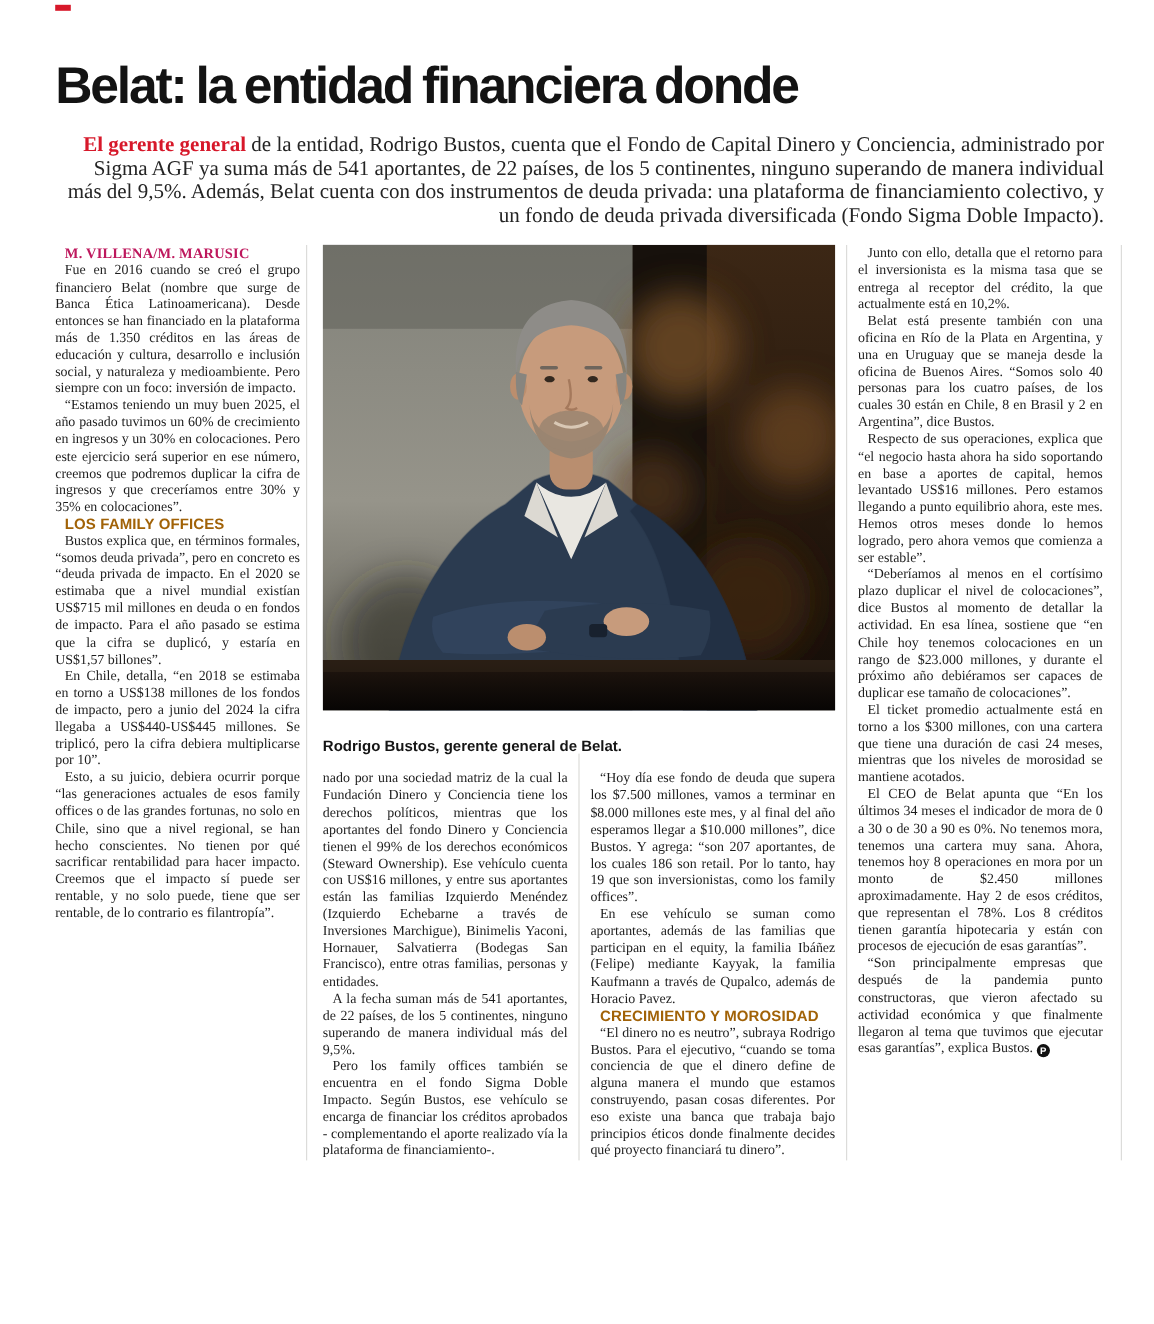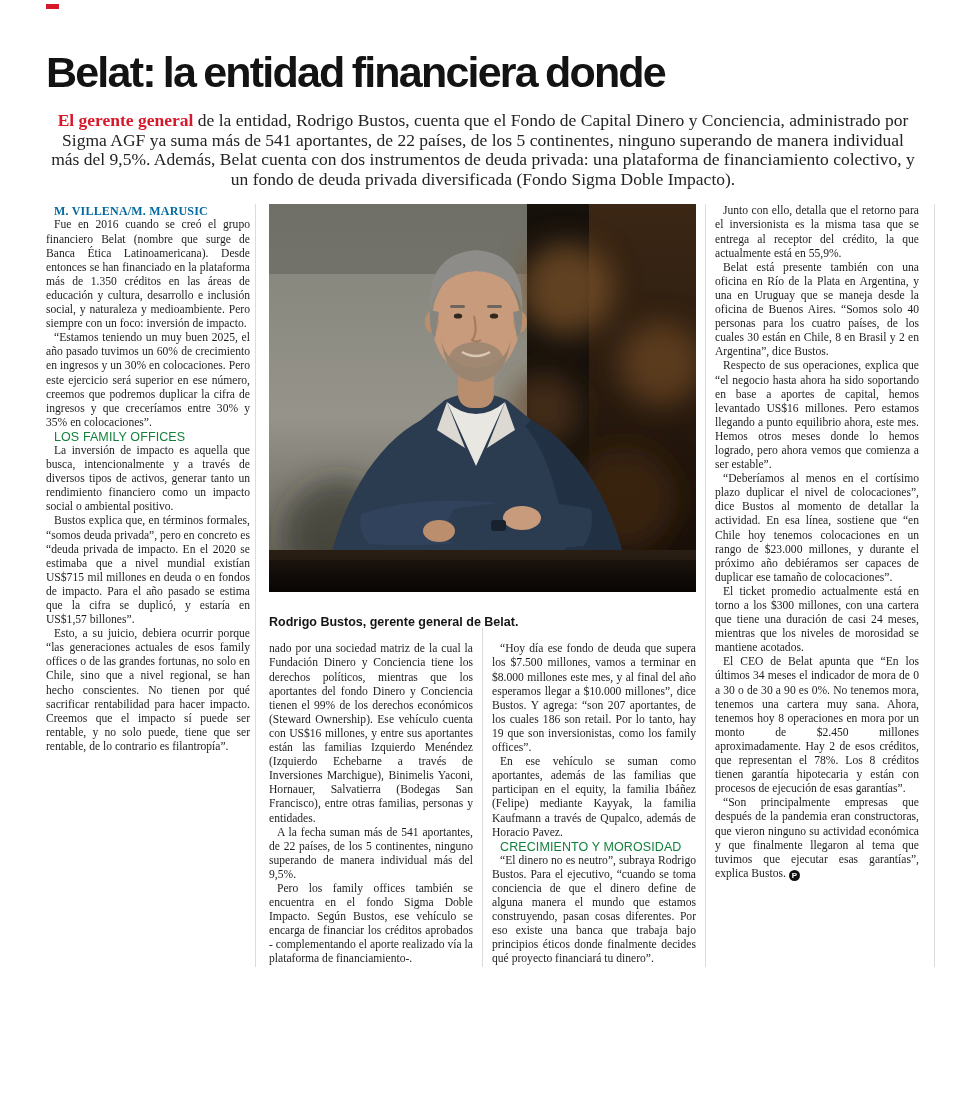--- a/index.html
+++ b/index.html
@@ -26,21 +26,21 @@
     letter-spacing: -1.8px;
     word-spacing: -2px;
     color: #131313;
   }
   h1.headline span { display: block; }
   .lead {
     margin: 0 0 15px 0;
     font-size: 17.5px;
     line-height: 19.6px;
     color: #242424;
-    text-align: center;
+    text-align: right;
   }
   .lead .hl {
     color: #d7182a;
     font-weight: 700;
   }
   .body-grid {
     position: relative;
     display: grid;
     grid-template-columns: 204px 427px 204px;
     column-gap: 19px;
@@ -53,29 +53,29 @@
     hyphens: auto;
   }
   .col p { margin: 0; text-indent: 8px; }
   .col p.no-indent { text-indent: 0; }
   .byline {
     margin: 0 0 3px 0;
     font-weight: 700;
     font-size: 12px;
     letter-spacing: 0.2px;
     text-indent: 0;
-    color: #0369a1;
+    color: #be185d;
   }
   .sec-h {
     margin: 12px 0 4px 0;
     font-family: "Liberation Sans", sans-serif;
-    font-weight: 400;
+    font-weight: 700;
     font-size: 12.5px;
     letter-spacing: 0.1px;
-    color: #15803d;
+    color: #a16207;
     text-indent: 0;
     text-align: left;
   }
   figure.photo { margin: 0; }
   figure.photo svg { display: block; }
   figcaption {
     margin-top: 23px;
     font-family: "Liberation Sans", sans-serif;
     font-weight: 700;
     font-size: 12.5px;
@@ -128,22 +128,22 @@
     <div class="rule rule-1"></div>
     <div class="rule rule-2"></div>
     <div class="rule rule-3"></div>
     <div class="rule rule-4"></div>
 
     <div class="col">
       <p class="byline">M. VILLENA/M. MARUSIC</p>
       <p>Fue en 2016 cuando se creó el grupo financiero Belat (nombre que surge de Banca Ética Latinoamericana). Desde entonces se han financiado en la plataforma más de 1.350 créditos en las áreas de educación y cultura, desarrollo e inclusión social, y naturaleza y medioambiente. Pero siempre con un foco: inversión de impacto.</p>
       <p>“Estamos teniendo un muy buen 2025, el año pasado tuvimos un 60% de crecimiento en ingresos y un 30% en colocaciones. Pero este ejercicio será superior en ese número, creemos que podremos duplicar la cifra de ingresos y que creceríamos entre 30% y 35% en colocaciones”.</p>
       <p class="sec-h">LOS FAMILY OFFICES</p>
-      <p>La inversión de impacto es aquella que busca, intencionalmente y a través de diversos tipos de activos, generar tanto un rendimiento financiero como un impacto social o ambiental positivo.</p>
       <p>Bustos explica que, en términos formales, “somos deuda privada”, pero en concreto es “deuda privada de impacto. En el 2020 se estimaba que a nivel mundial existían US$715 mil millones en deuda o en fondos de impacto. Para el año pasado se estima que la cifra se duplicó, y estaría en US$1,57 billones”.</p>
+      <p>En Chile, detalla, “en 2018 se estimaba en torno a US$138 millones de los fondos de impacto, pero a junio del 2024 la cifra llegaba a US$440-US$445 millones. Se triplicó, pero la cifra debiera multiplicarse por 10”.</p>
       <p>Esto, a su juicio, debiera ocurrir porque “las generaciones actuales de esos family offices o de las grandes fortunas, no solo en Chile, sino que a nivel regional, se han hecho conscientes. No tienen por qué sacrificar rentabilidad para hacer impacto. Creemos que el impacto sí puede ser rentable, y no solo puede, tiene que ser rentable, de lo contrario es filantropía”.</p>
     </div>
 
     <div>
       <figure class="photo">
         <svg width="427" height="388" viewBox="0 0 427 388" xmlns="http://www.w3.org/2000/svg">
           <defs>
             <linearGradient id="wallGrad" x1="0" y1="0" x2="0" y2="1">
               <stop offset="0" stop-color="#82827a"></stop>
               <stop offset="0.55" stop-color="#96948a"></stop>
@@ -222,22 +222,22 @@
         <div class="col">
           <p>“Hoy día ese fondo de deuda que supera los $7.500 millones, vamos a terminar en $8.000 millones este mes, y al final del año esperamos llegar a $10.000 millones”, dice Bustos. Y agrega: “son 207 aportantes, de los cuales 186 son retail. Por lo tanto, hay 19 que son inversionistas, como los family offices”.</p>
           <p>En ese vehículo se suman como aportantes, además de las familias que participan en el equity, la familia Ibáñez (Felipe) mediante Kayyak, la familia Kaufmann a través de Qupalco, además de Horacio Pavez.</p>
           <p class="sec-h">CRECIMIENTO Y MOROSIDAD</p>
           <p>“El dinero no es neutro”, subraya Rodrigo Bustos. Para el ejecutivo, “cuando se toma conciencia de que el dinero define de alguna manera el mundo que estamos construyendo, pasan cosas diferentes. Por eso existe una banca que trabaja bajo principios éticos donde finalmente decides qué proyecto financiará tu dinero”.</p>
         </div>
       </div>
     </div>
 
     <div class="col">
-      <p>Junto con ello, detalla que el retorno para el inversionista es la misma tasa que se entrega al receptor del crédito, la que actualmente está en 55,9%.</p>
+      <p>Junto con ello, detalla que el retorno para el inversionista es la misma tasa que se entrega al receptor del crédito, la que actualmente está en 10,2%.</p>
       <p>Belat está presente también con una oficina en Río de la Plata en Argentina, y una en Uruguay que se maneja desde la oficina de Buenos Aires. “Somos solo 40 personas para los cuatro países, de los cuales 30 están en Chile, 8 en Brasil y 2 en Argentina”, dice Bustos.</p>
       <p>Respecto de sus operaciones, explica que “el negocio hasta ahora ha sido soportando en base a aportes de capital, hemos levantado US$16 millones. Pero estamos llegando a punto equilibrio ahora, este mes. Hemos otros meses donde lo hemos logrado, pero ahora vemos que comienza a ser estable”.</p>
       <p>“Deberíamos al menos en el cortísimo plazo duplicar el nivel de colocaciones”, dice Bustos al momento de detallar la actividad. En esa línea, sostiene que “en Chile hoy tenemos colocaciones en un rango de $23.000 millones, y durante el próximo año debiéramos ser capaces de duplicar ese tamaño de colocaciones”.</p>
       <p>El ticket promedio actualmente está en torno a los $300 millones, con una cartera que tiene una duración de casi 24 meses, mientras que los niveles de morosidad se mantiene acotados.</p>
       <p>El CEO de Belat apunta que “En los últimos 34 meses el indicador de mora de 0 a 30 o de 30 a 90 es 0%. No tenemos mora, tenemos una cartera muy sana. Ahora, tenemos hoy 8 operaciones en mora por un monto de $2.450 millones aproximadamente. Hay 2 de esos créditos, que representan el 78%. Los 8 créditos tienen garantía hipotecaria y están con procesos de ejecución de esas garantías”.</p>
-      <p><span>“Son principalmente empresas que después de la pandemia eran constructoras, que vieron ninguno su actividad económica y que finalmente llegaron al tema que tuvimos que ejecutar esas garantías”, explica Bustos.</span><span class="endmark">P</span></p>
+      <p><span>“Son principalmente empresas que después de la pandemia punto constructoras, que vieron afectado su actividad económica y que finalmente llegaron al tema que tuvimos que ejecutar esas garantías”, explica Bustos.</span><span class="endmark">P</span></p>
     </div>
   </div>
 </div>
 
 </body></html>

